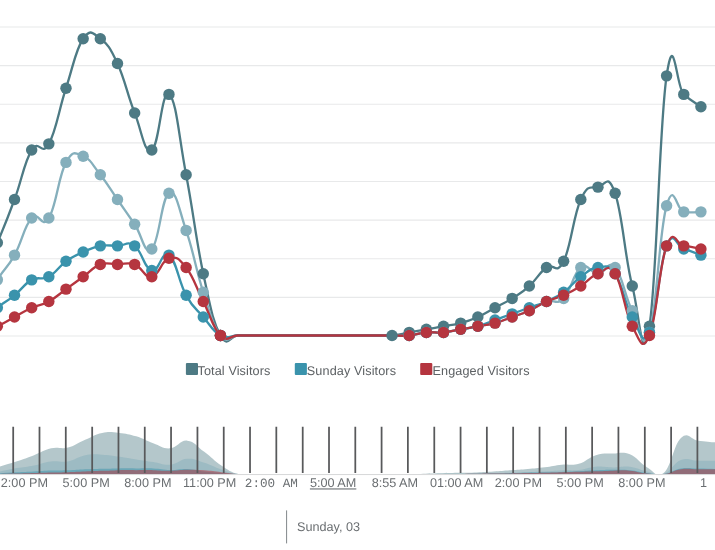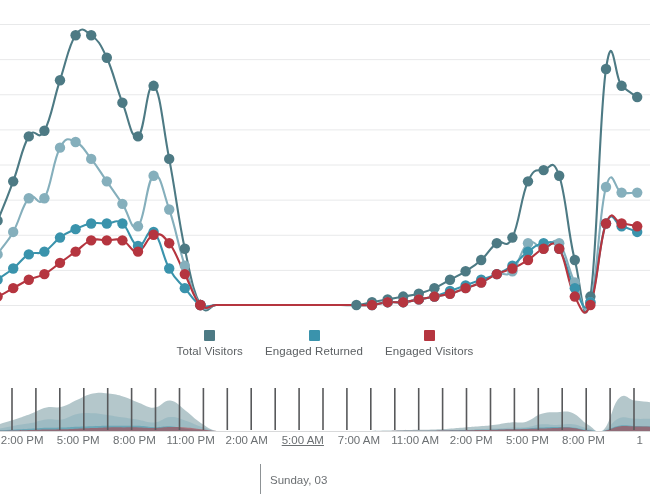--- a/index.html
+++ b/index.html
@@ -32,21 +32,20 @@
     position: absolute;
     left: 0; top: 330px;
     width: 650px; height: 34px;
     display: flex;
     justify-content: center;
     align-items: flex-start;
     gap: 22px;
   }
   .legend-item {
     display: flex;
-    flex-direction: column;
     align-items: center;
     cursor: pointer;
   }
   .legend-swatch {
     width: 11px; height: 11px;
     border-radius: 1px;
     margin-bottom: 4px;
   }
   .legend-label {
     font-size: 11.5px;
@@ -258,21 +257,21 @@
     </svg>
   </div>
 
   <div id="legend">
     <div class="legend-item">
       <span class="legend-swatch" style="background: rgb(77, 122, 132);"></span>
       <span class="legend-label">Total Visitors</span>
     </div>
     <div class="legend-item">
       <span class="legend-swatch" style="background: rgb(58, 147, 172);"></span>
-      <span class="legend-label">Engaged Returned</span>
+      <span class="legend-label">Sunday Visitors</span>
     </div>
     <div class="legend-item">
       <span class="legend-swatch" style="background: rgb(181, 53, 63);"></span>
       <span class="legend-label">Engaged Visitors</span>
     </div>
   </div>
 
   <div id="navigator">
     <svg id="nav-svg" width="650" height="46" viewBox="0 0 650 46">
       <g id="nav-areas">
@@ -312,24 +311,24 @@
         </g>
       <line x1="0" y1="45.5" x2="650" y2="45.5" stroke="#d8d9da" stroke-width="1"></line>
     </svg>
   </div>
 
   <div id="xaxis">
       <span class="xtick" style="left: 22.1591px;">2:00 PM</span>
       <span class="xtick" style="left: 78.2955px;">5:00 PM</span>
       <span class="xtick" style="left: 134.432px;">8:00 PM</span>
       <span class="xtick" style="left: 190.568px;">11:00 PM</span>
-      <span class="xtick" style="left: 246.705px;">2:00 AM</span>
+      <span class="xtick" style="left: 246.705px; font-family: Liberation Mono, monospace;">2:00 AM</span>
       <span class="xtick" style="left: 302.841px; text-decoration: underline;">5:00 AM</span>
-      <span class="xtick" style="left: 358.977px;">7:00 AM</span>
-      <span class="xtick" style="left: 415.114px;">11:00 AM</span>
+      <span class="xtick" style="left: 358.977px;">8:55 AM</span>
+      <span class="xtick" style="left: 415.114px;">01:00 AM</span>
       <span class="xtick" style="left: 471.25px;">2:00 PM</span>
       <span class="xtick" style="left: 527.386px;">5:00 PM</span>
       <span class="xtick" style="left: 583.523px;">8:00 PM</span>
       <span class="xtick" style="left: 639.659px;">1</span>
     </div>
 
   <div id="day-band">
     <div id="day-sep"></div>
     <div id="day-label">Sunday, 03</div>
   </div>

